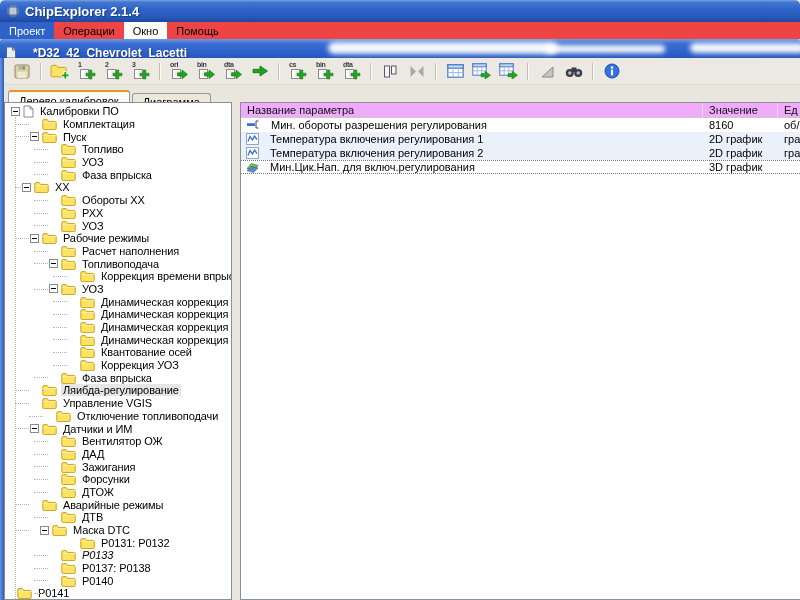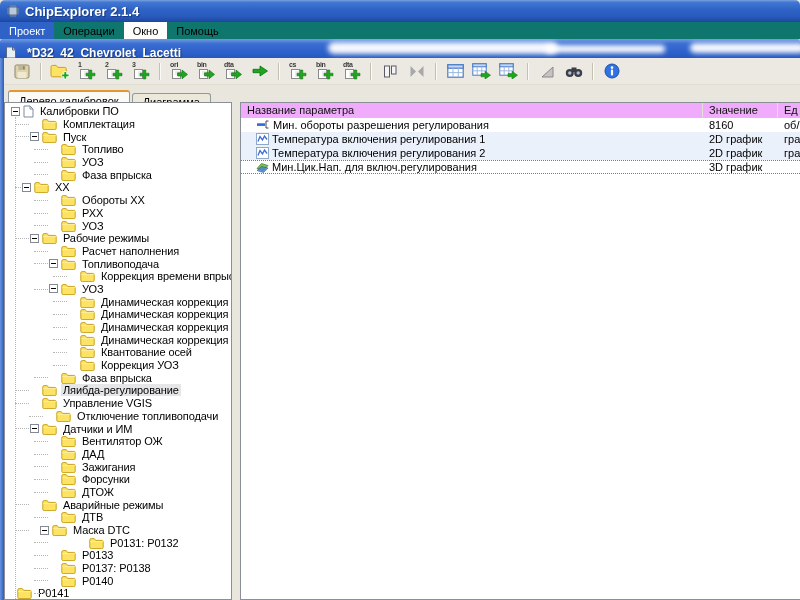--- a/index.html
+++ b/index.html
@@ -11,30 +11,30 @@
   
   .titlebar{
     position:absolute;top:0;left:0;right:0;height:22px;
     background:linear-gradient(180deg,#7ba2e0 0%,#4277d2 10%,#2e62c6 45%,#2a5cbe 72%,#1c47a0 100%);
     border-radius:5px 5px 0 0;display:flex;align-items:center;gap:5px;padding:0 6px;
   }
   .titlebar .title{color:#fff;font-weight:bold;font-size:13px;text-shadow:1px 1px 1px #163a7e;white-space:nowrap}
   
   .menubar{
     position:absolute;top:22px;left:0;right:0;height:17px;
-    background:#0f766e;border-bottom:1px solid #d4d1c6;display:flex;align-items:stretch;font-size:11px;
+    background:#ef4444;border-bottom:1px solid #d4d1c6;display:flex;align-items:stretch;font-size:11px;
   }
   .menu-item{display:flex;align-items:center;padding:0 9px;color:#000;cursor:default;white-space:nowrap}
   .menu-item.selected{background:#2e62c6;color:#fff}
   .menu-item.hover{background:#fdfdfb}
   
   .doc-titlebar{
     position:absolute;top:39px;left:0;right:0;height:27px;
     background:linear-gradient(180deg,#6f9ae0 0%,#3a6ed2 18%,#2a5ec8 55%,#1d4aaa 100%);
-    border-radius:3px 3px 0 0;display:flex;align-items:center;gap:10px;padding:0 5px;overflow:hidden;
+    border-radius:3px 3px 0 0;display:flex;align-items:center;gap:16px;padding:0 5px;overflow:hidden;
   }
   .doc-titlebar .title{color:#fff;font-weight:bold;font-size:12px;white-space:nowrap;text-shadow:1px 1px 1px #16377a}
   .smudge{position:absolute;background:#fff;filter:blur(2.5px);border-radius:9px;opacity:.95}
   
   .blue-frame{position:absolute;left:0;top:58px;bottom:0;width:4px;
     background:linear-gradient(90deg,#6b94dc,#2a5cc0)}
   
   .toolbar{
     position:absolute;top:58px;left:4px;right:0;height:26px;background:#ece9e2;
     border-bottom:1px solid #e0dccf;display:flex;align-items:center;padding-left:5px;gap:1px;
@@ -67,21 +67,21 @@
     position:absolute;left:240px;top:102px;right:0;bottom:0;background:#fff;
     border:1px solid #8a8f98;border-right:none;box-sizing:border-box;font-size:11px;
   }
   .thead{display:grid;grid-template-columns:462px 75px 1fr;height:14px;background:#f0abfc;
     border-bottom:1px solid #cbcbc3;align-items:center}
   .th{padding:0 6px;height:100%;display:flex;align-items:center;border-right:1px solid #e2e2da;overflow:hidden;white-space:nowrap;color:#111}
   .th:last-child{border-right:none}
   .trow{display:grid;grid-template-columns:462px 75px 1fr;height:14px;align-items:center;box-sizing:border-box}
   .trow.tinted{background:#eaf1fa}
   .trow.focused{border-top:1px dotted #7a7a7a;border-bottom:1px dotted #7a7a7a}
-  .td-name{display:flex;align-items:flex-start;gap:3px;padding-left:15px;overflow:hidden;white-space:nowrap}
+  .td-name{display:flex;align-items:flex-start;gap:11px;padding-left:5px;overflow:hidden;white-space:nowrap}
   .td{overflow:hidden;white-space:nowrap;padding:0 6px}
   .row-icon{flex:none;display:flex;align-items:center}
 </style>
 </head>
 <body>
 
 <div class="titlebar">
   <span style="display:flex">
     <svg width="14" height="14" viewBox="0 0 14 14">
         <rect x="3" y="3" width="8" height="8" fill="#b8c9de" stroke="#5a6a7e"></rect>
@@ -650,31 +650,31 @@
     <div class="tree-row" style="--ind: 25px; padding-left: 35px;">
       <span class="expander"></span>
       <span class="tree-icon">
         <svg width="15" height="12" viewBox="0 0 15 12">
           <path d="M0.8 3 q0-1.4 1.4-1.4 h3 l1.4 1.8 h6.2 q1.4 0 1.4 1.4 v5.4 q0 1.4 -1.4 1.4 H2.2 Q0.8 11.6 0.8 10.2 z" fill="#fde364" stroke="#caa21c"></path>
           <path d="M1.2 4.6 h13" stroke="#fff0a8" stroke-width="0.8"></path>
         </svg>
       </span>
       <span class="tree-label">Маска DTC</span>
     </div>
-    <div class="tree-row" style="--ind: 44px; padding-left: 72px;">
+    <div class="tree-row" style="--ind: 44px; padding-left: 16px; margin-left: 47px;">
       <span class="exp-spacer"></span>
       <span class="tree-icon">
         <svg width="15" height="12" viewBox="0 0 15 12">
           <path d="M0.8 3 q0-1.4 1.4-1.4 h3 l1.4 1.8 h6.2 q1.4 0 1.4 1.4 v5.4 q0 1.4 -1.4 1.4 H2.2 Q0.8 11.6 0.8 10.2 z" fill="#fde364" stroke="#caa21c"></path>
           <path d="M1.2 4.6 h13" stroke="#fff0a8" stroke-width="0.8"></path>
         </svg>
       </span>
       <span class="tree-label">P0131: P0132</span>
     </div>
-    <div class="tree-row" style="--ind: 44px; padding-left: 44px;">
+    <div class="tree-row" style="--ind: 44px; padding-left: 44px; font-style: italic;">
       <span class="exp-spacer"></span>
       <span class="tree-icon">
         <svg width="15" height="12" viewBox="0 0 15 12">
           <path d="M0.8 3 q0-1.4 1.4-1.4 h3 l1.4 1.8 h6.2 q1.4 0 1.4 1.4 v5.4 q0 1.4 -1.4 1.4 H2.2 Q0.8 11.6 0.8 10.2 z" fill="#fde364" stroke="#caa21c"></path>
           <path d="M1.2 4.6 h13" stroke="#fff0a8" stroke-width="0.8"></path>
         </svg>
       </span>
       <span class="tree-label">P0133</span>
     </div>
     <div class="tree-row" style="--ind: 44px; padding-left: 44px;">

